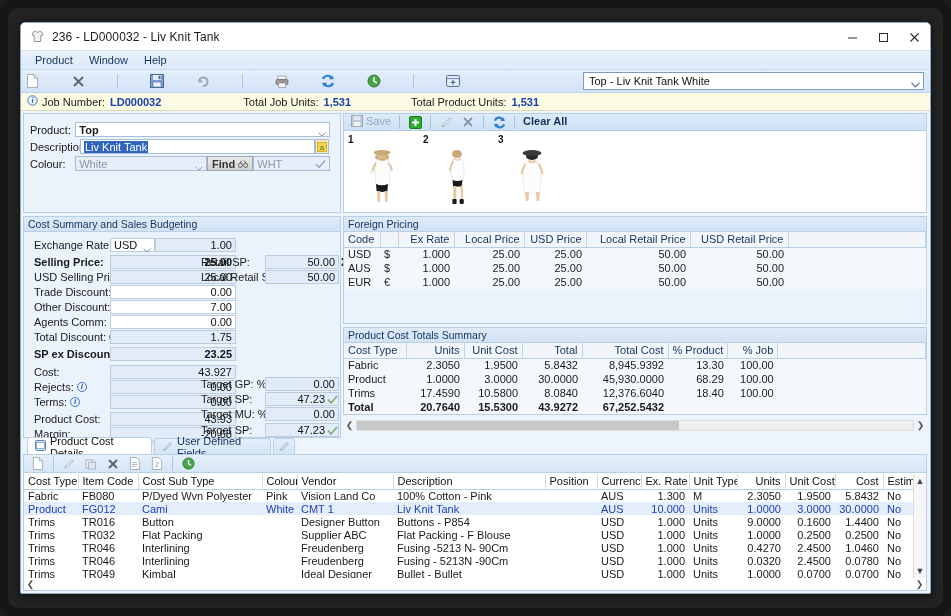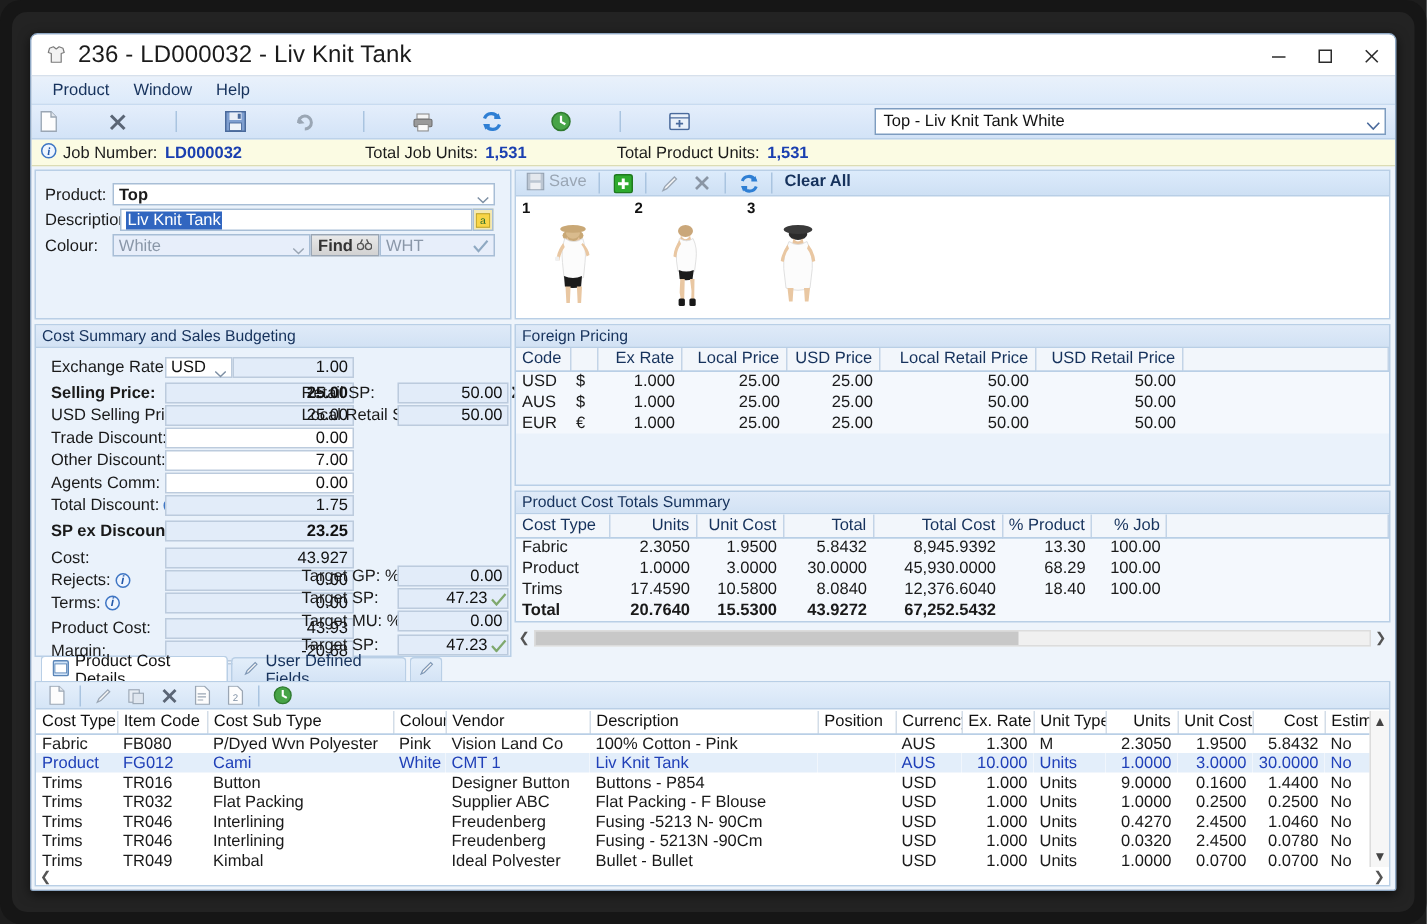--- a/index.html
+++ b/index.html
@@ -32,21 +32,21 @@
     overflow: hidden;
   }
   
   #titlebar {
     height: 28px; background: #ffffff;
     display: flex; align-items: center;
     border-bottom: 1px solid #d6e0ec;
     position: relative;
   }
   .tb-icon { margin: 0 7px 0 9px; width: 15px; height: 15px; position: relative; flex: 0 0 auto; }
-  #title-text { font-size: 16px; color: #1b1b1b; letter-spacing: .1px; }
+  #title-text { font-size: 12px; color: #1b1b1b; letter-spacing: .1px; }
   #wincontrols { position: absolute; right: 0; top: 0; height: 28px; display: flex; }
   .wc { width: 31px; height: 28px; display: flex; align-items: center; justify-content: center; color: #2b2b2b; }
   .wc svg { display: block; }
   
   #menubar {
     height: 19px; background: linear-gradient(#e9f1fb, #dceafa);
     display: flex; align-items: center; padding-left: 6px;
     border-bottom: 1px solid #c8dbf0;
   }
   .menu-item { padding: 1px 8px 2px; font-size: 11px; color: #16325c; }
@@ -882,21 +882,21 @@
                   <td class="r">0.0320</td>
                   <td class="r">2.4500</td>
                   <td class="r">0.0780</td>
                   <td>No</td>
                 </tr>
                 <tr>
                   <td>Trims</td>
                   <td>TR049</td>
                   <td>Kimbal</td>
                   <td></td>
-                  <td>Ideal Polyester</td>
+                  <td>Ideal Designer</td>
                   <td>Bullet - Bullet</td>
                   <td></td>
                   <td>USD</td>
                   <td class="r">1.000</td>
                   <td>Units</td>
                   <td class="r">1.0000</td>
                   <td class="r">0.0700</td>
                   <td class="r">0.0700</td>
                   <td>No</td>
                 </tr>

